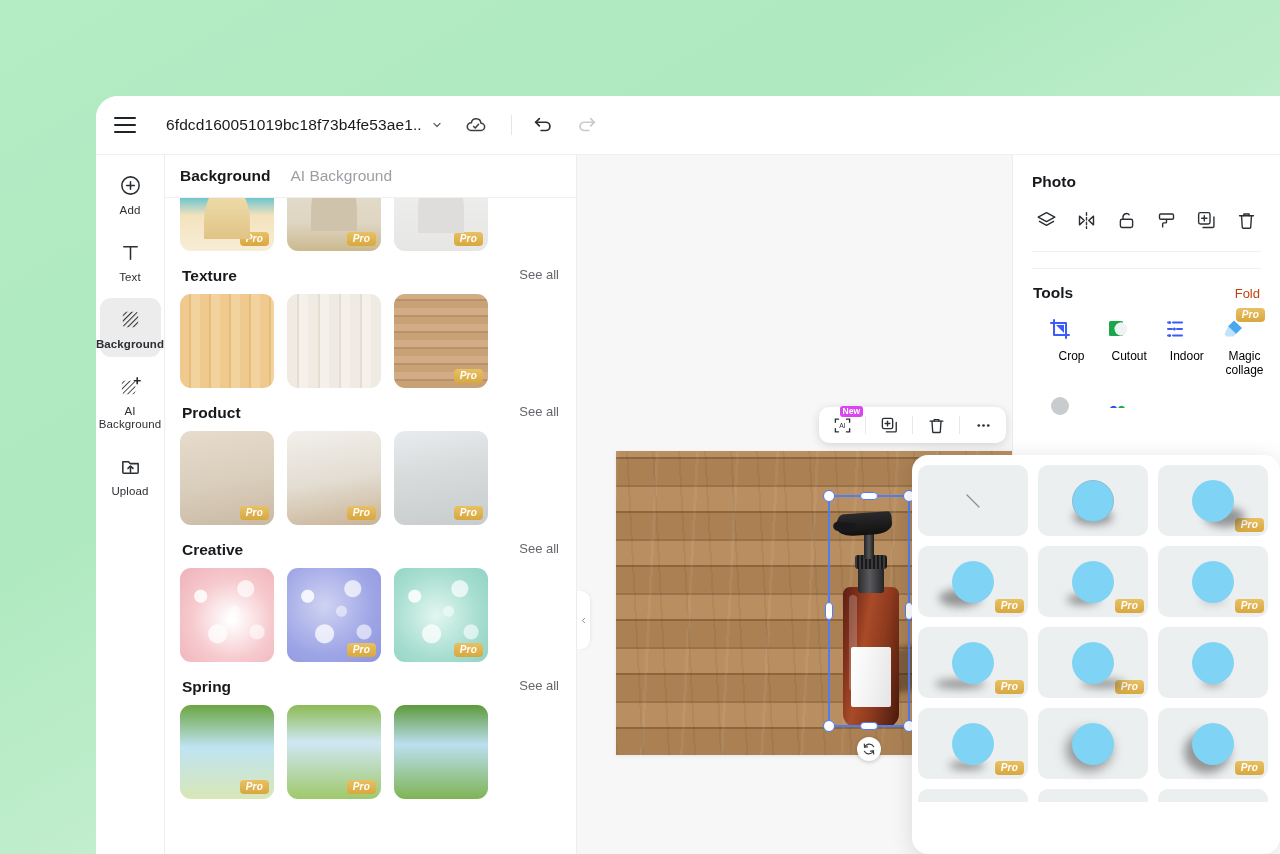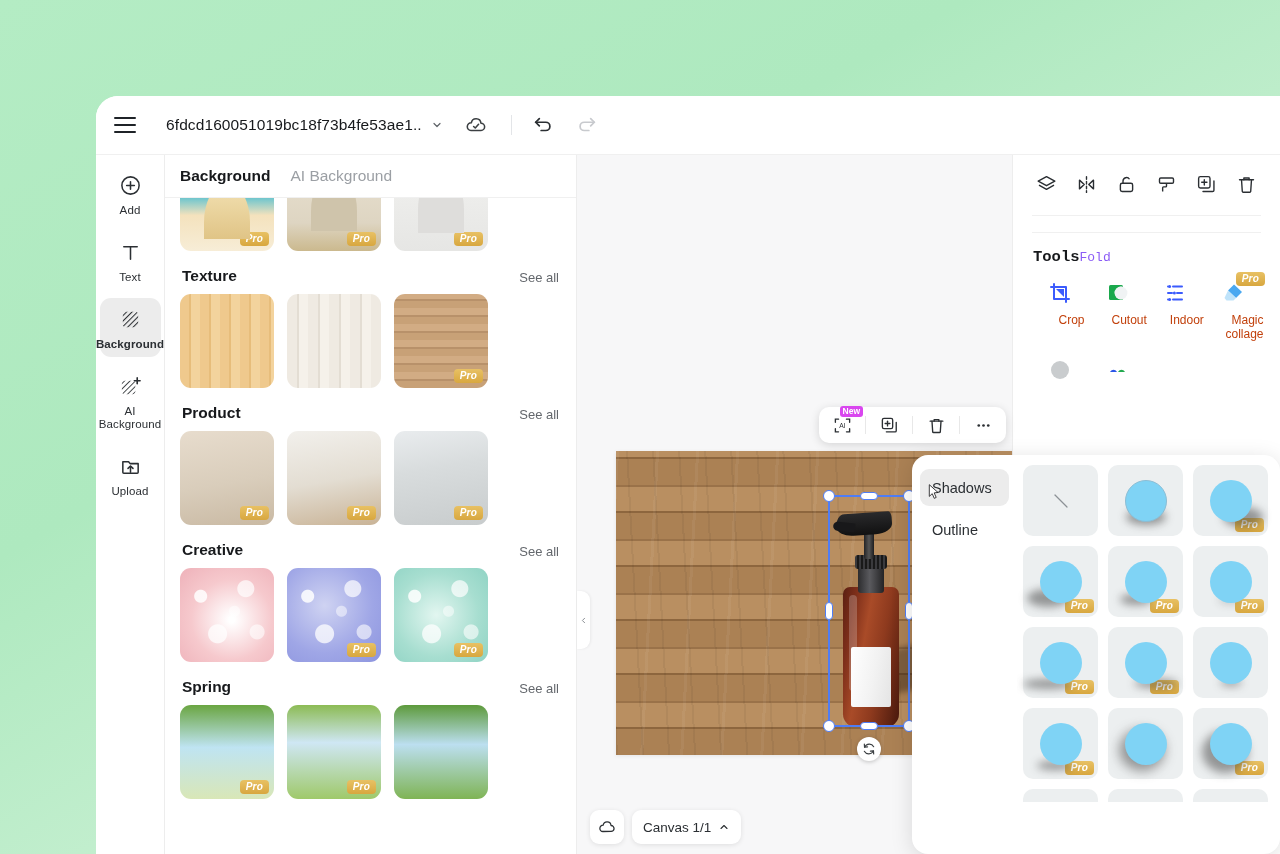--- a/index.html
+++ b/index.html
@@ -82,21 +82,21 @@
     overflow:hidden;
   }
   .lib-tabs {
     height: 43px; display:flex; align-items:center; gap: 20px;
     padding: 0 15px; border-bottom:1px solid #f0f0f0;
   }
   .lib-tab { font-size:15.5px; color:#9b9fa4; cursor:pointer; }
   .lib-tab.active { color:#17191c; font-weight:bold; }
   .lib-body { position:absolute; top:43px; left:0; right:0; bottom:0; padding: 0 15px; overflow:hidden;}
   .sec-head {
-    display:flex; align-items:flex-end; justify-content:space-between;
+    display:flex; align-items:flex-start; justify-content:space-between;
     padding: 16px 2px 9px 2px;
   }
   .sec-title { font-size:15.5px; font-weight:bold; color:#17191c; }
   .see-all { font-size:13px; color:#63676c; cursor:pointer;}
   .thumb-row { display:flex; gap: 13px; }
   .thumb {
     position:relative; width:94px; height:94px;
     border-radius: 11px; overflow:hidden; cursor:pointer;
     flex: 0 0 94px;
   }
@@ -247,27 +247,27 @@
     background:#fff; border-left:1px solid #ededed; padding: 0 19px;
   }
   .rp-title{font-size:15.5px;font-weight:bold;color:#17191c;padding:18px 0 0 0;}
   .rp-icons{display:flex;align-items:center;justify-content:space-between;padding:16px 1px 18px 1px;border-bottom:1px solid #f0f0f0;}
   .rp-ic{width:26px;height:26px;display:flex;align-items:center;justify-content:center;color:#2b2f33;cursor:pointer;}
   .btn-replace{
     width:100%;height:41px;margin-top:17px;background:#f0f1f2;border:none;border-radius:10px;
     font-size:14.5px;color:#2b2f33;cursor:pointer;font-family:inherit;
   }
   .rp-div{height:1px;background:#f0f0f0;margin:16px 0 0 0;}
-  .tools-head{display:flex;align-items:baseline;padding:15px 1px 0 1px;font-family:Liberation Mono, monospace;}
+  .tools-head{display:flex;align-items:baseline;justify-content:space-between;padding:15px 1px 0 1px;}
   .tools-title{font-size:15.5px;font-weight:bold;color:#17191c;}
-  .fold{font-size:13px;color:#8b5cf6;cursor:pointer;}
+  .fold{font-size:13px;color:#c2410c;cursor:pointer;}
   .tools-grid{display:flex;justify-content:space-between;padding:14px 0 0 0;}
   .tool{width:56px;display:flex;flex-direction:column;align-items:center;cursor:pointer;position:relative;}
   .tool .t-ico{height:26px;display:flex;align-items:center;justify-content:center;}
-  .tool .t-lbl{font-size:12px;color:#c2410c;text-align:right;line-height:14px;margin-top:7px;margin-left:23px;}
+  .tool .t-lbl{font-size:12px;color:#000000;text-align:center;line-height:14px;margin-top:7px;margin-left:23px;}
   .tool .pro{right:-4px;bottom:auto;top:-8px;}
   .tools-grid2{display:flex;justify-content:space-between;padding:14px 0 0 0;}
 
   
   .effects{
     position:absolute; left:912px; top:455px;
     width:368px; height:399px; background:#fff;
     border-radius:16px 16px 16px 16px;
     box-shadow:0 4px 22px rgba(0,0,0,.13);
     overflow:hidden; z-index:20;
@@ -547,42 +547,30 @@
         <div class="fb-btn">
           <svg width="19" height="19" viewBox="0 0 24 24" fill="#2b2f33">
               <circle cx="6" cy="12" r="1.7"></circle>
               <circle cx="12" cy="12" r="1.7"></circle>
               <circle cx="18" cy="12" r="1.7"></circle>
             </svg>
         </div>
       </div>
     </div>
 
-    <div class="bottom-bar">
-      <div class="bb-btn sq">
-        <svg width="18" height="18" viewBox="0 0 24 24" fill="none" stroke="#2b2f33" stroke-width="1.7" stroke-linecap="round" stroke-linejoin="round">
-            <path d="M6.5 18a4.2 4.2 0 0 1 .4-8.4A5.3 5.3 0 0 1 17.4 10a3.9 3.9 0 0 1 .1 7.9z"></path>
-          </svg>
-      </div>
-      <div class="bb-btn">
-        <span>Canvas 1/1</span>
-        <svg width="12" height="12" viewBox="0 0 24 24" fill="none" stroke="#2b2f33" stroke-width="2.2" stroke-linecap="round" stroke-linejoin="round">
-            <polyline points="6 15 12 9 18 15"></polyline>
-          </svg>
-      </div>
-    </div>
   </div>
 
   <div class="collapse-handle">
     <svg width="9" height="11" viewBox="0 0 24 24" fill="none" stroke="#8a8e93" stroke-width="2.6" stroke-linecap="round" stroke-linejoin="round">
         <polyline points="15 6 9 12 15 18"></polyline>
       </svg>
   </div>
 
   <div class="right">
+    <div class="rp-title">Photo</div>
 
     <div class="rp-icons">
       <span class="rp-ic">
         <svg width="21" height="21" viewBox="0 0 24 24" fill="none" stroke="#2b2f33" stroke-width="1.6" stroke-linejoin="round">
             <polygon points="12 3 21.5 8.2 12 13.4 2.5 8.2"></polygon>
             <polyline points="3.4 12.8 12 17.6 20.6 12.8"></polyline>
           </svg>
       </span>
       <span class="rp-ic">
         <svg width="21" height="21" viewBox="0 0 24 24" fill="none" stroke="#2b2f33" stroke-width="1.6" stroke-linejoin="round">
@@ -698,31 +686,20 @@
       <div class="tool">
           <span class="t-ico"></span>
         </div>
     </div>
   </div>
 
 </div>
 
 <div class="effects">
   <div class="ef-body">
-    <div class="ef-nav">
-      <div class="ef-nav-item active">
-        <span>Shadows</span>
-        <svg class="cursor-ptr" viewBox="0 0 20 26">
-            <path d="M2 1 2 19 6.5 14.8 9.6 22 12.6 20.6 9.5 13.6 15.4 13z" fill="#fff" stroke="#1d1d1f" stroke-width="1.3" stroke-linejoin="round"></path>
-          </svg>
-      </div>
-      <div class="ef-nav-item">
-        <span>Outline</span>
-      </div>
-    </div>
     <div class="ef-grid">
 
       <div class="ef-cell">
         <svg class="ef-none" viewBox="0 0 24 24">
             <line x1="4" y1="4" x2="20" y2="20" stroke="#8c9196" stroke-width="1.6" stroke-linecap="round"></line>
           </svg>
       </div>
       <div class="ef-cell">
         <span class="sh" style="width:40px;height:16px;left:50%;margin-left:-20px;bottom:11px"></span>
         <span class="circle" style="border:1.5px solid #8bbdd4"></span>

